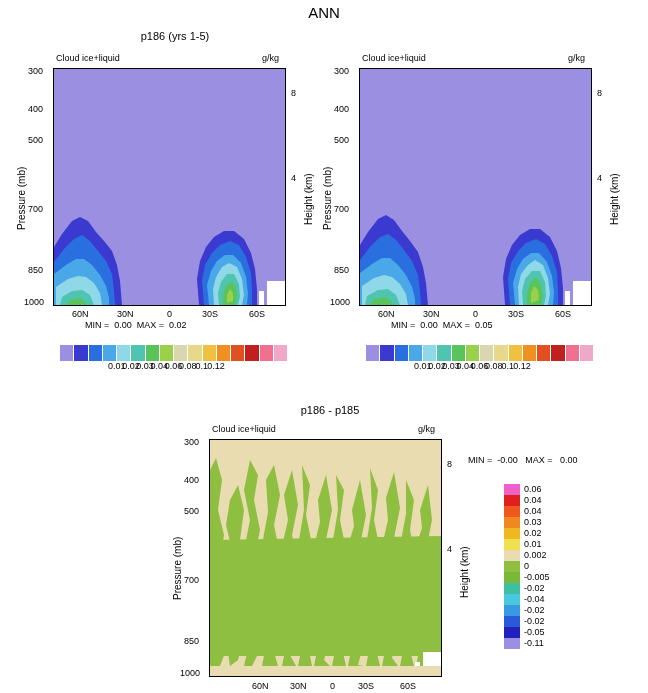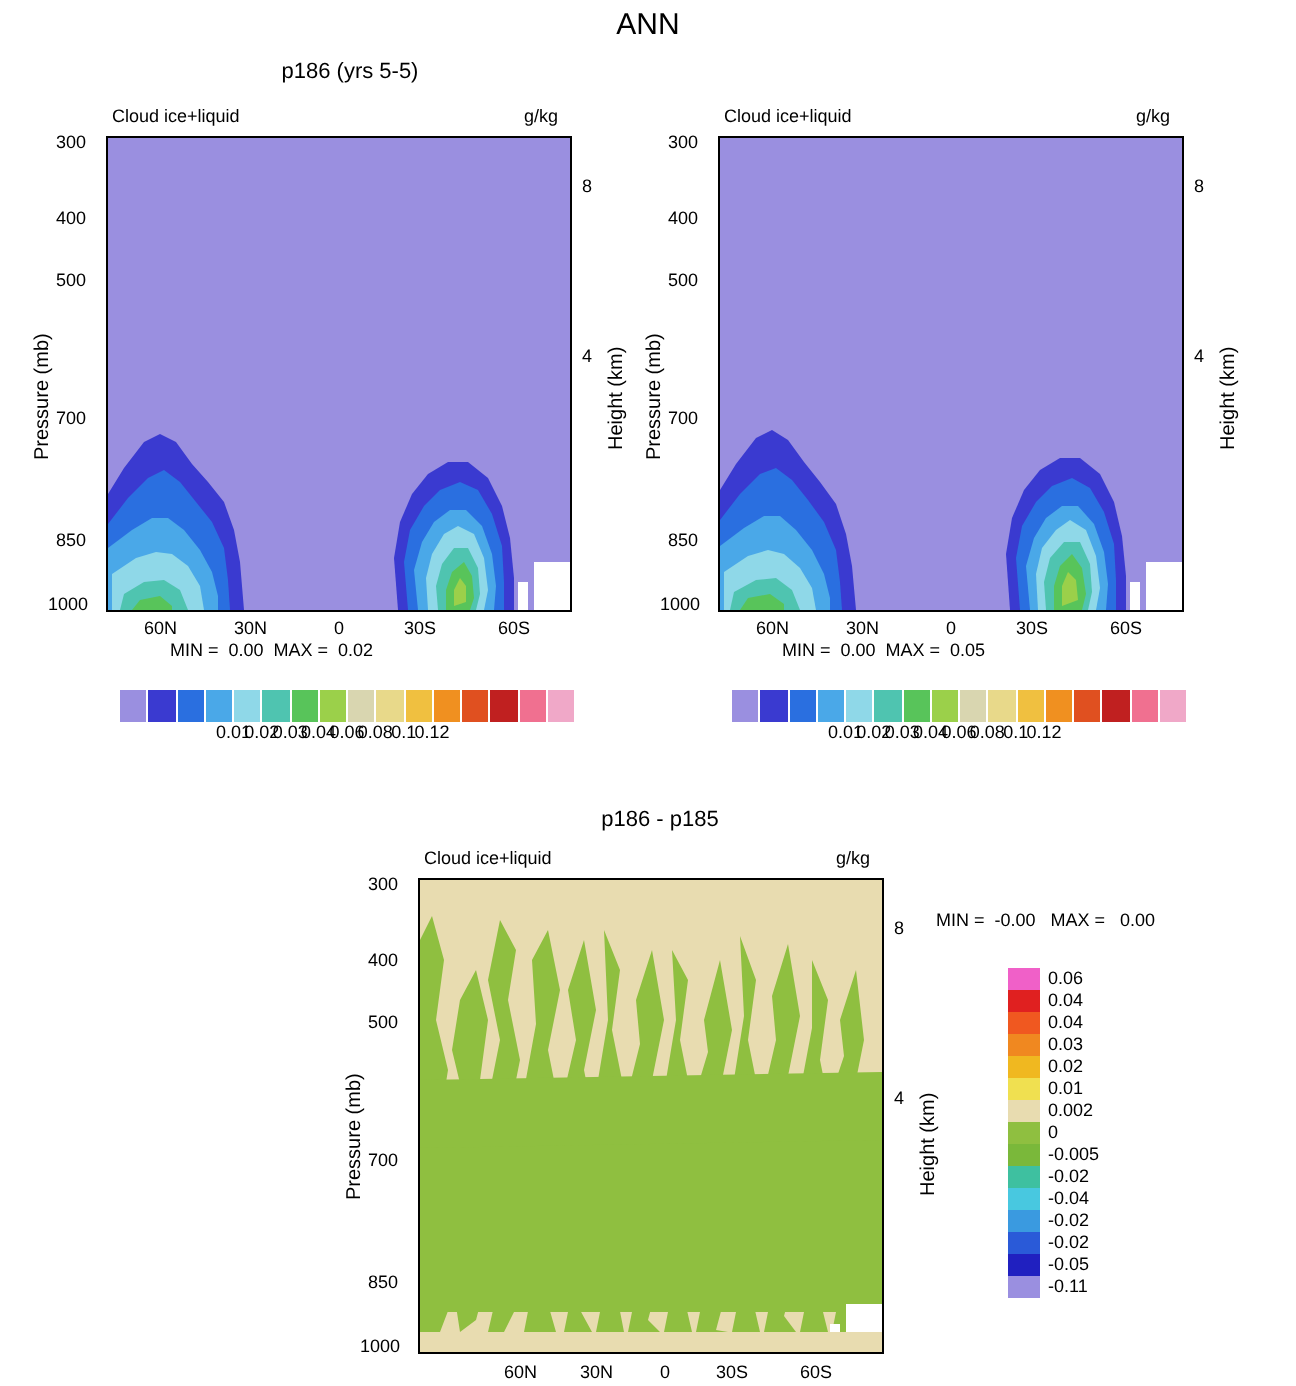--- a/index.html
+++ b/index.html
@@ -22,21 +22,21 @@
   .vlegend .vl-row{display:flex;align-items:center;height:11px;}
   .vlegend .vl-lbl{font-size:9px;color:#000;margin-left:4px;line-height:11px;}
   .minmax{font-size:9px;color:#000;white-space:pre;}
   svg{display:block;}
 </style>
 </head>
 <body>
 
 <div class="abs title-main">ANN</div>
 
-<div class="abs panel-title" style="left:50px;top:30px;width:250px;">p186 (yrs 5-5)</div>
+<div class="abs panel-title" style="left:50px;top:30px;width:250px;">p186 (yrs 1-5)</div>
 <div class="abs small-lbl" style="left:56px;top:53px;">Cloud ice+liquid</div>
 <div class="abs small-lbl" style="left:262px;top:53px;">g/kg</div>
 
 <div class="abs rot axis-title" style="left:16px;top:230px;">Pressure (mb)</div>
 <div class="abs rot axis-title" style="left:303px;top:225px;">Height (km)</div>
 
 <div class="abs tick-lbl" style="left:28px;top:66px;">300</div>
 <div class="abs tick-lbl" style="left:28px;top:104px;">400</div>
 <div class="abs tick-lbl" style="left:28px;top:135px;">500</div>
 <div class="abs tick-lbl" style="left:28px;top:204px;">700</div>

